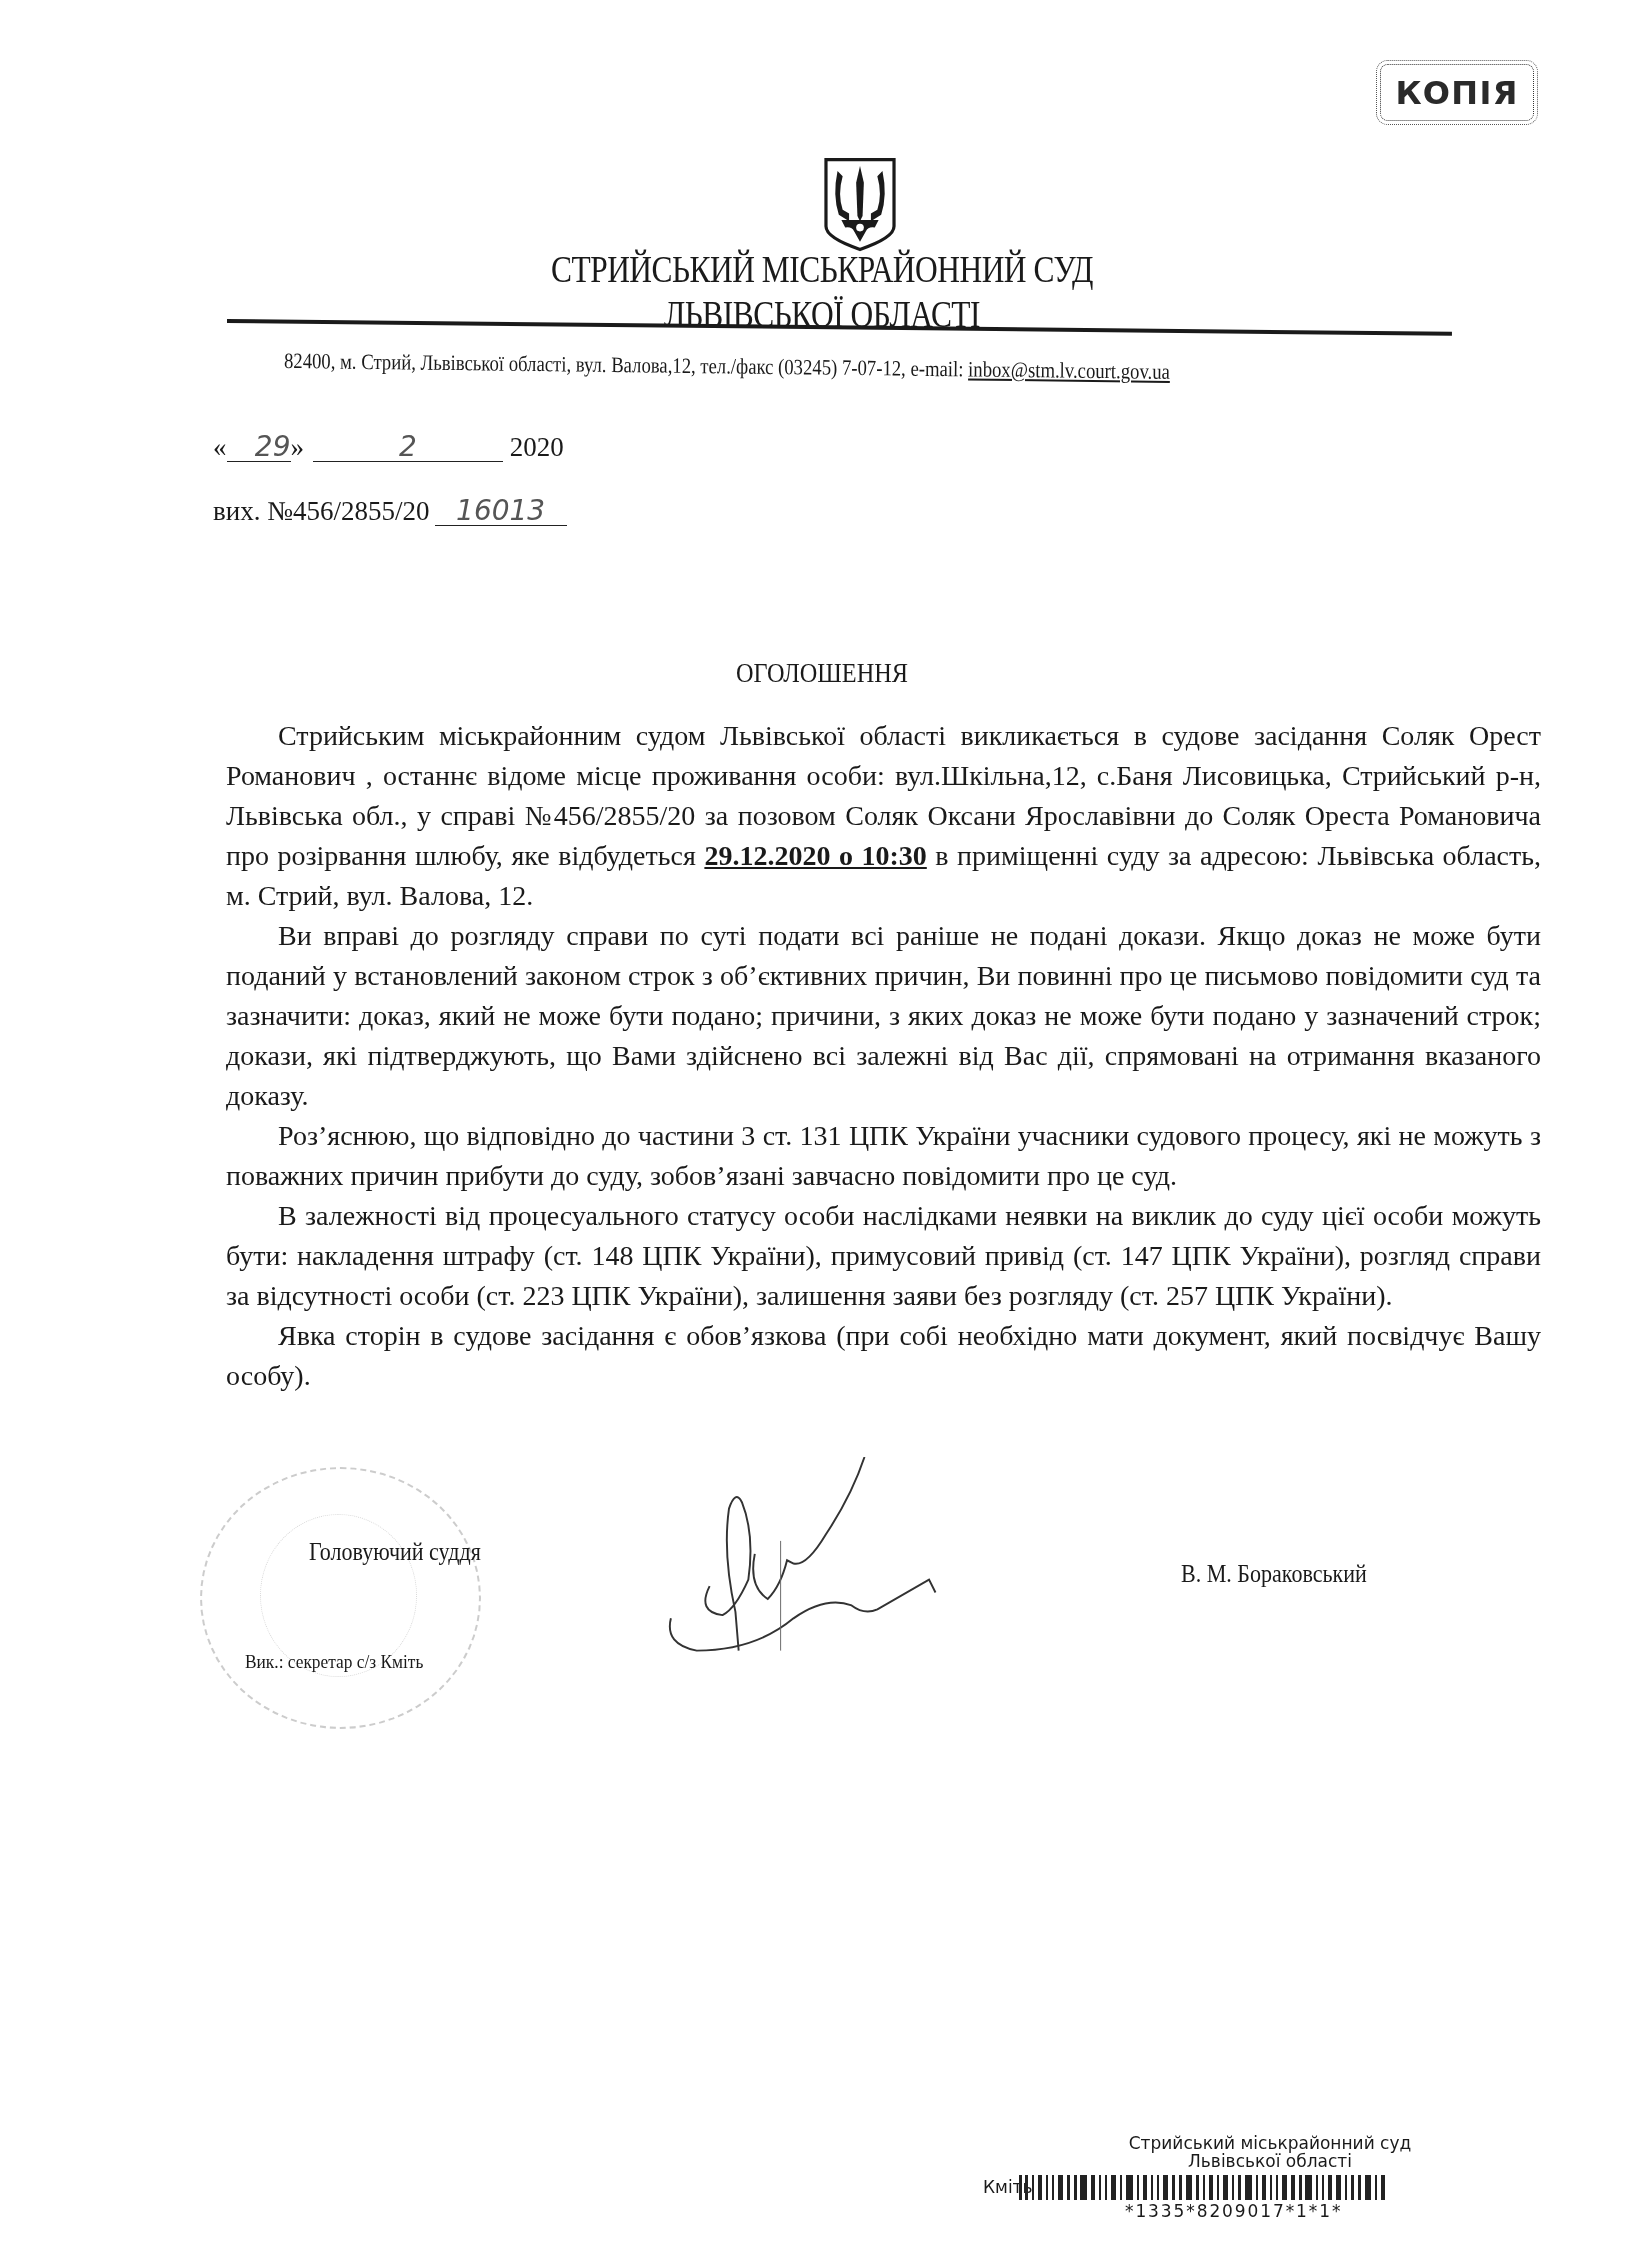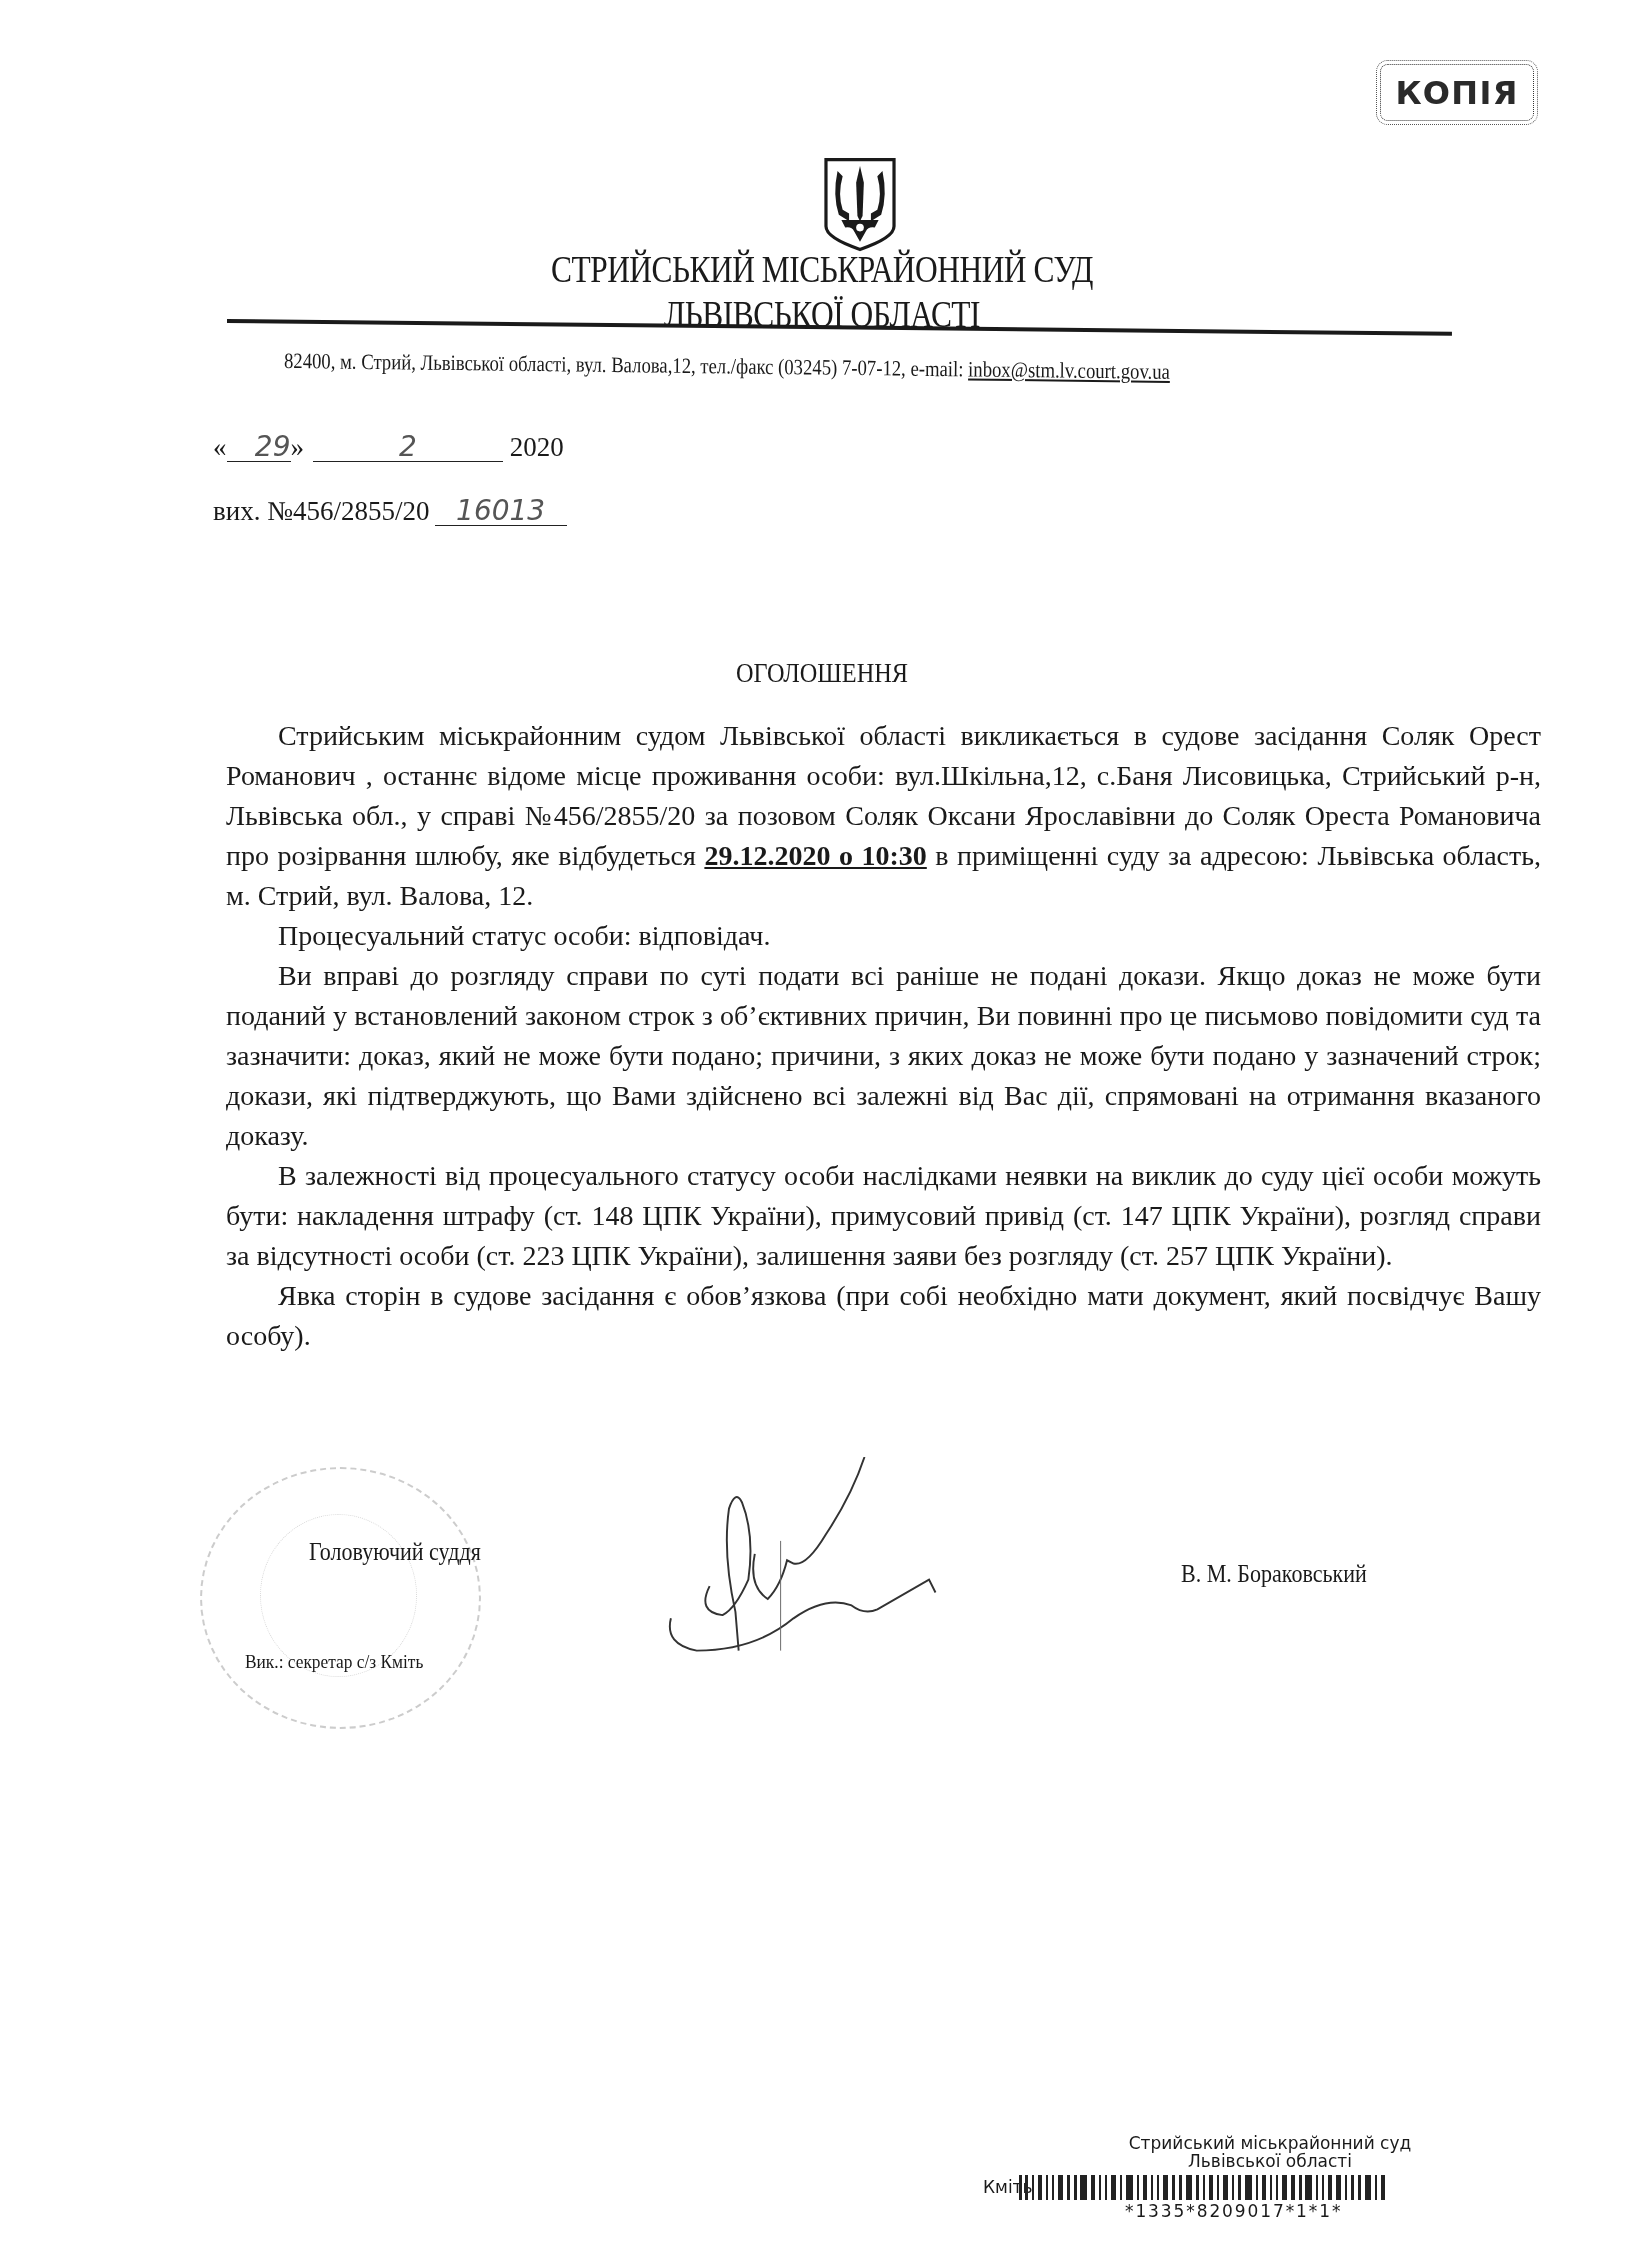--- a/index.html
+++ b/index.html
@@ -119,22 +119,22 @@
 <div id="outgoing-line" class="abs">
   <span>вих. №456/2855/20</span><span id="outgoing-handwritten" class="blank">16013</span>
 </div>
 
 <div id="announcement-title" class="abs">ОГОЛОШЕННЯ</div>
 
 <div id="body-text" class="abs">
   <p>
     <span>Стрийським міськрайонним судом Львівської області викликається в судове засідання Соляк Орест Романович , останнє відоме місце проживання особи: вул.Шкільна,12,   с.Баня Лисовицька, Стрийський р-н, Львівська обл., у справі №456/2855/20 за позовом Соляк Оксани Ярославівни до Соляк Ореста Романовича про розірвання шлюбу, яке відбудеться </span><span class="hearing">29.12.2020   о   10:30</span><span> в приміщенні суду за адресою: Львівська область, м. Стрий, вул. Валова, 12.</span>
   </p>
-  <p>Процесуальний статус особи: відповідач.</p>
   <p>Ви вправі до розгляду справи по суті подати всі раніше не подані докази. Якщо доказ не може бути поданий у встановлений законом строк з об’єктивних причин, Ви повинні про це письмово повідомити суд та зазначити: доказ, який не може бути подано; причини, з яких доказ не може бути подано у зазначений строк; докази, які підтверджують, що Вами здійснено всі залежні від Вас дії, спрямовані на отримання вказаного доказу.</p>
+  <p>Роз’яснюю, що відповідно до частини 3 ст. 131 ЦПК України учасники судового процесу, які не можуть з поважних причин прибути до суду, зобов’язані завчасно повідомити про це суд.</p>
   <p>В залежності від процесуального статусу особи наслідками неявки на виклик до суду цієї особи можуть бути: накладення штрафу (ст. 148 ЦПК України), примусовий привід (ст. 147 ЦПК України), розгляд справи за відсутності особи (ст. 223 ЦПК України), залишення заяви без розгляду (ст. 257 ЦПК України).</p>
   <p>Явка сторін в судове засідання є обов’язкова (при собі необхідно мати документ, який посвідчує Вашу особу).</p>
 </div>
 
 <div id="seal" class="abs"></div>
 
 <svg id="signature" class="abs" viewBox="0 0 640 330">
   <path d="M20 250 Q10 290 60 300 Q150 300 210 250 Q260 215 300 230 Q320 245 340 236 L420 190 L430 210" fill="none" stroke="#333" stroke-width="3"></path>
   <path d="M80 200 Q60 240 100 245 Q120 235 140 190 Q150 120 130 70 Q120 50 110 80 Q100 150 120 240 L125 300" fill="none" stroke="#333" stroke-width="3"></path>
   <path d="M150 150 Q140 200 170 220 Q190 200 200 160 L210 165 Q230 170 260 120 Q300 60 320 0" fill="none" stroke="#333" stroke-width="3"></path>

